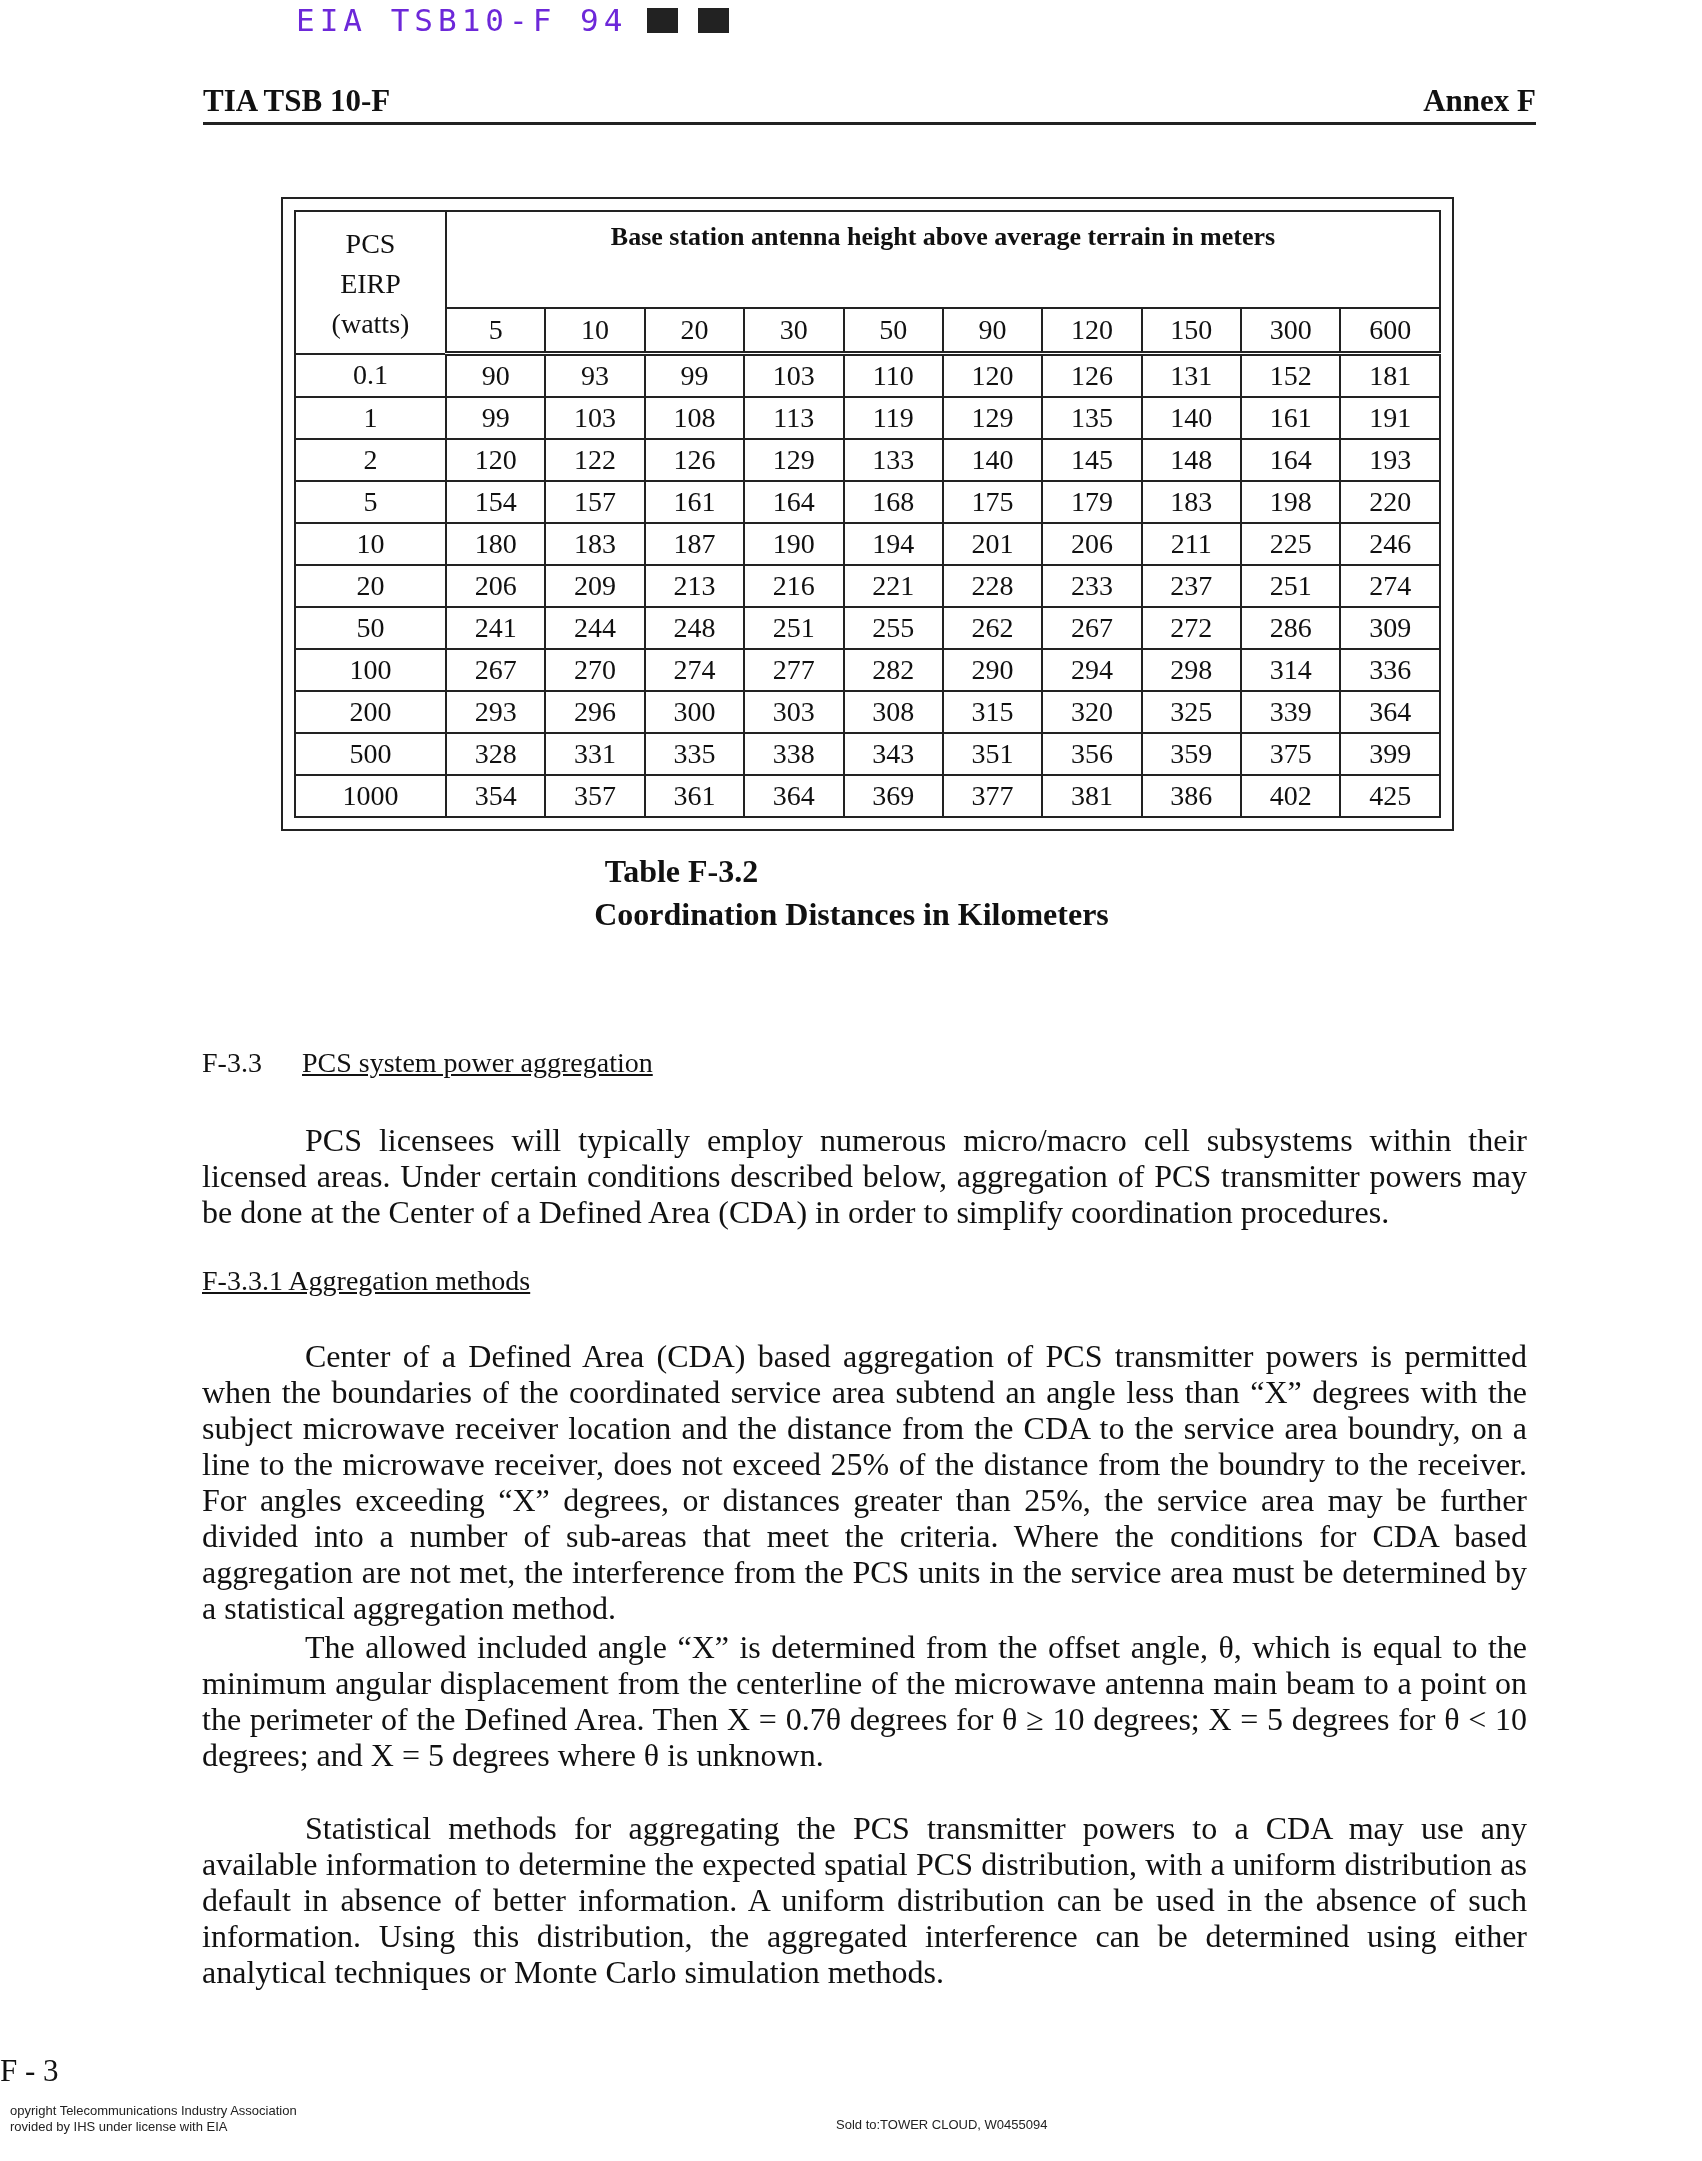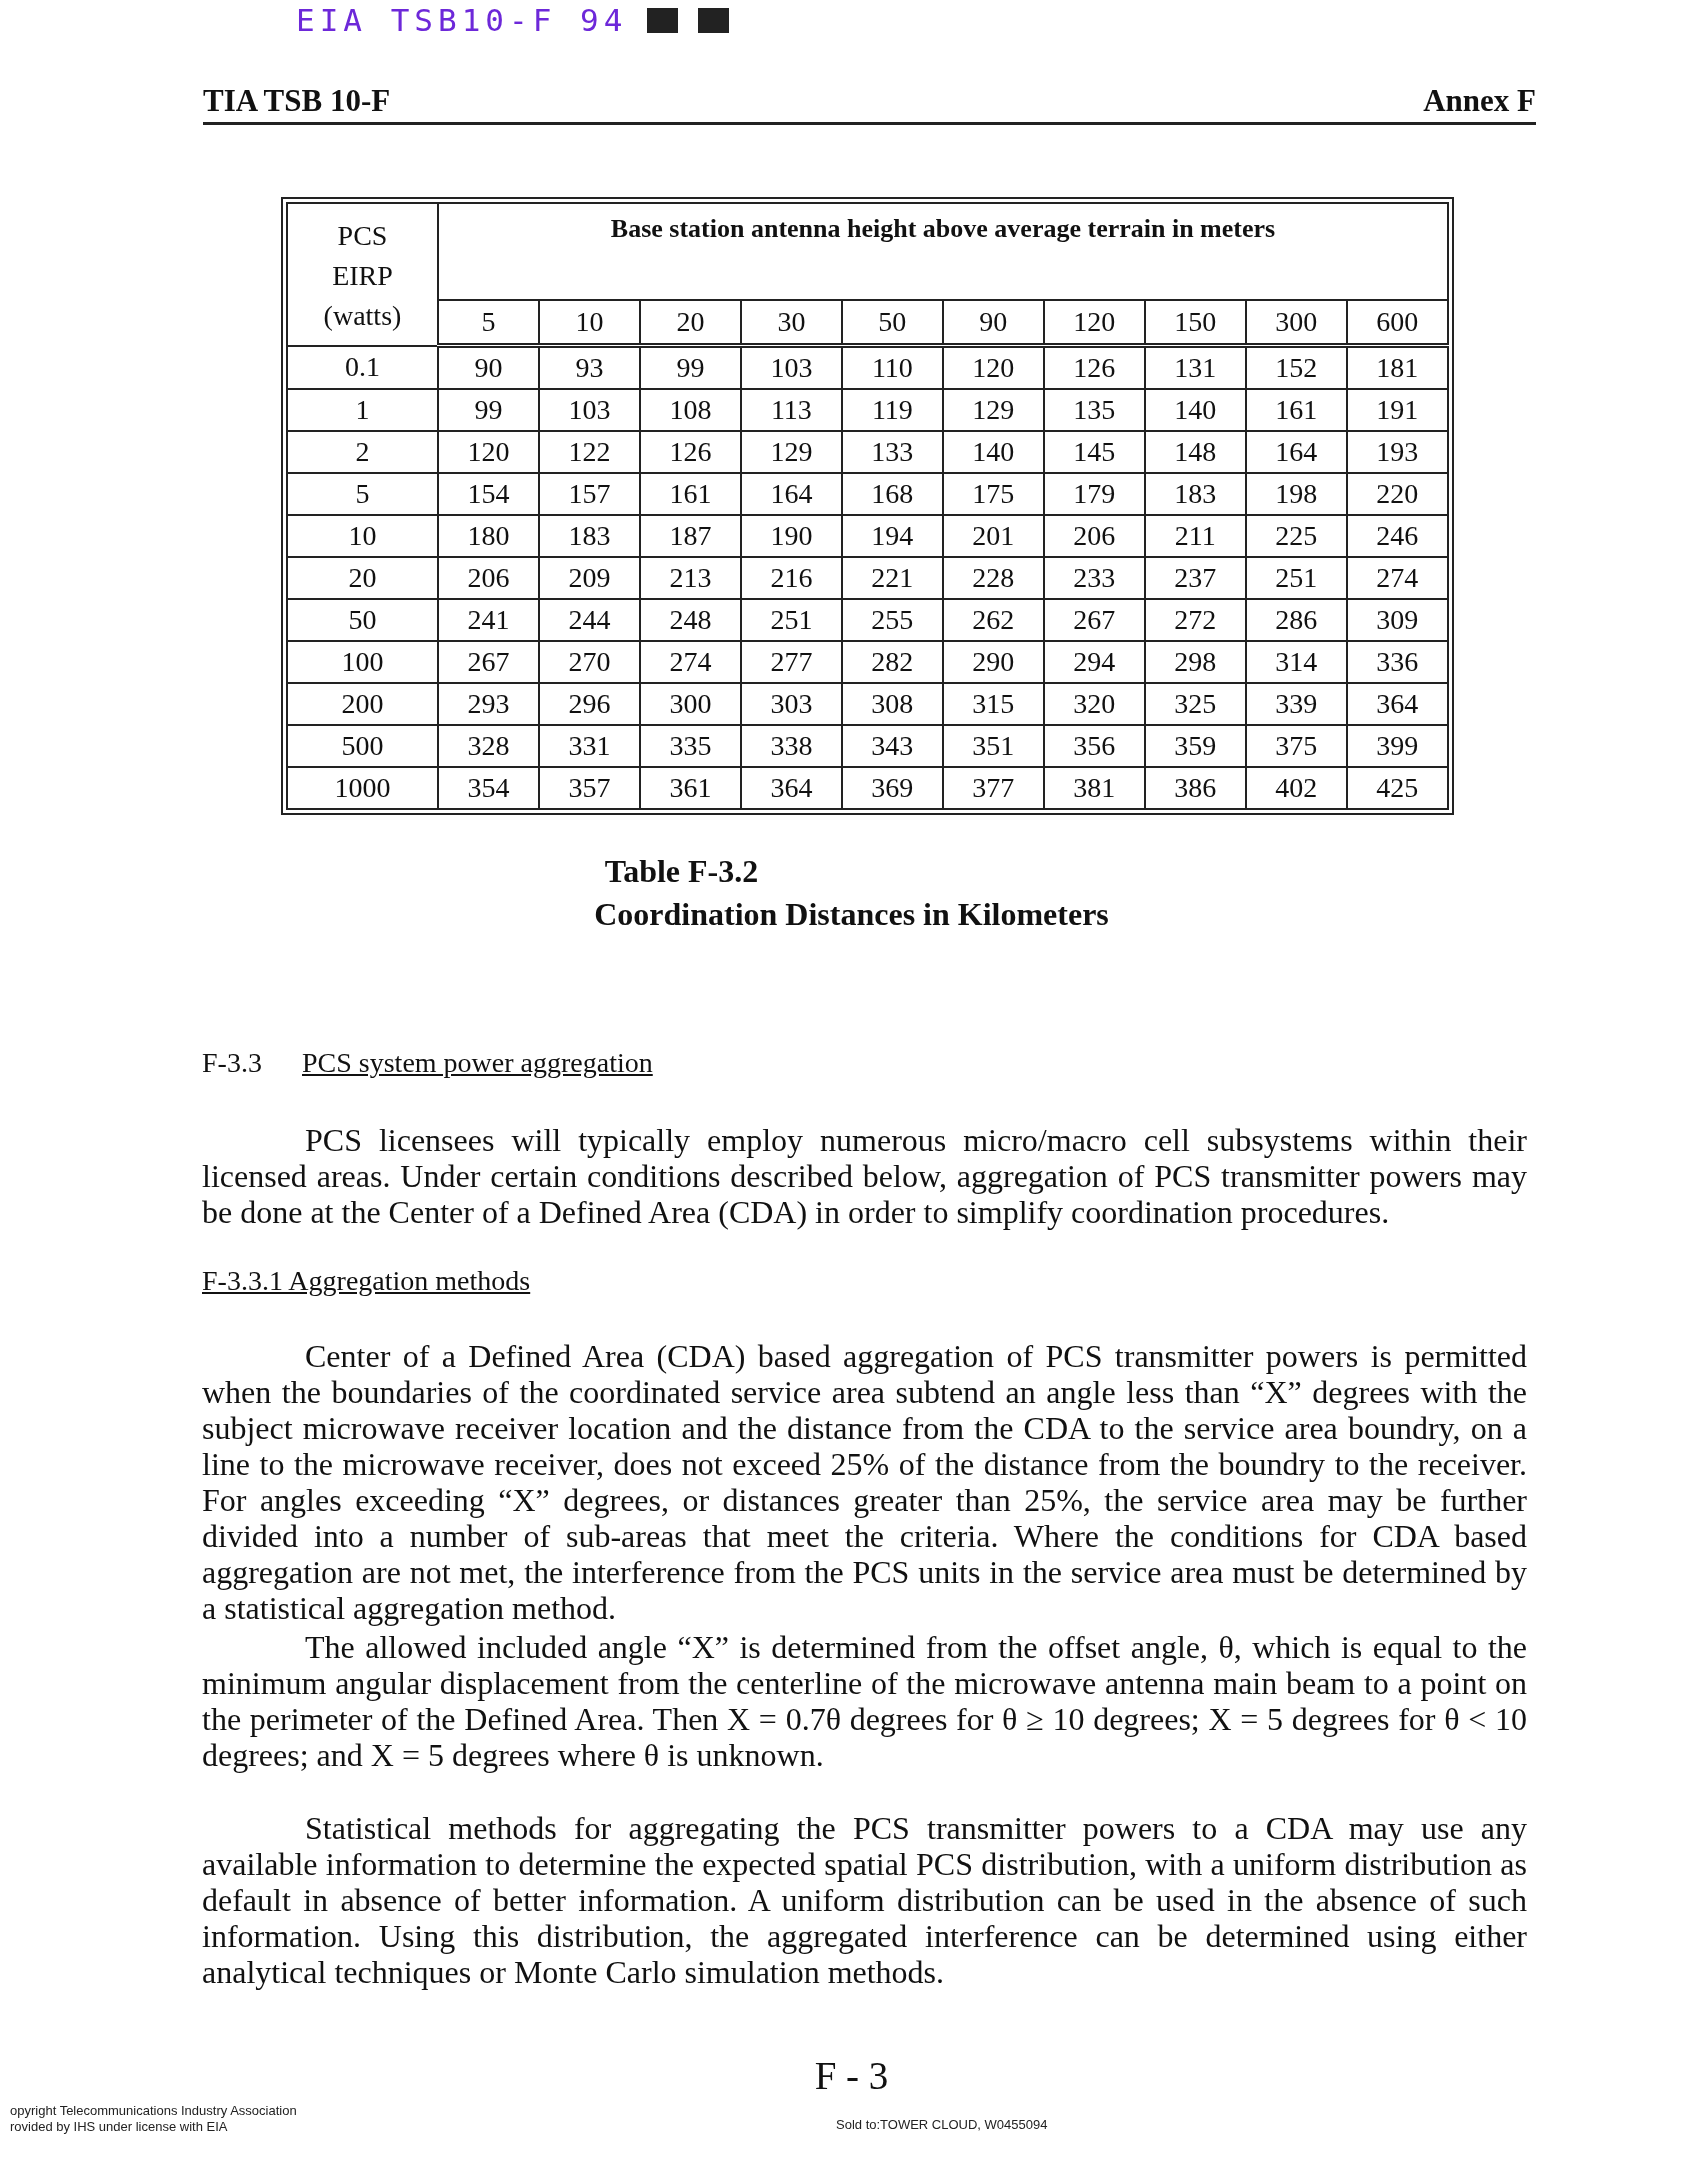--- a/index.html
+++ b/index.html
@@ -12,21 +12,21 @@
     left: 296px; top: 2px; font-family: "DejaVu Sans Mono", "Liberation Mono", monospace;
     font-size: 31px; letter-spacing: 5px; color: #6d28d9; white-space: pre; display: flex; align-items: center; gap: 20px;
   }
   .barcode .blk { display: inline-block; width: 31px; height: 25px; background: #222; }
   .hdr-left { left: 203px; top: 83px; font-size: 31px; font-weight: bold; }
   .hdr-right { right: 167px; top: 83px; font-size: 31px; font-weight: bold; }
   .hdr-rule { left: 203px; top: 122px; width: 1333px; height: 2.5px; background: #222; }
 
   .tbl-wrap {
     left: 281px; top: 197px; width: 1173px;
-    border: 2.5px double #222; padding: 3px; box-sizing: border-box;
+    border: 2.5px double #222; padding: 11px; box-sizing: border-box;
   }
   table.coord {
     width: 100%; border-collapse: collapse; font-size: 28px; text-align: center;
   }
   table.coord td, table.coord th { border: 2px solid #222; padding: 0; font-weight: normal; }
   table.coord th.span-h { font-weight: bold; font-size: 26px; height: 85px; vertical-align: top; padding-top: 10px; }
   table.coord th.corner { width: 149px; line-height: 40px; padding-top: 4px; }
   table.coord th.hcol { height: 42px; }
   table.coord tr.hdr2 th { border-bottom: 5px double #222; }
   table.coord td { height: 40px; }
@@ -40,21 +40,21 @@
 
   .para {
     left: 202px; width: 1325px; font-size: 32px; line-height: 36px; text-align: justify;
     text-indent: 103px; text-align-last: left;
   }
   .p1 { top: 1122px; }
   .p2 { top: 1338px; }
   .p3 { top: 1629px; }
   .p4 { top: 1810px; }
 
-  .pageno { left: 0; width: 1703px; top: 2053px; text-align: center; font-size: 39px; }
+  .pageno { left: 0; width: 1703px; top: 2053px; font-size: 31px; }
   .footer-left { left: 10px; top: 2103px; font-family: "Liberation Sans", "DejaVu Sans", sans-serif; font-size: 13px; line-height: 16px; color: #222; }
   .footer-mid { left: 836px; top: 2117px; font-family: "Liberation Sans", "DejaVu Sans", sans-serif; font-size: 13px; color: #222; }
 </style>
 </head>
 <body>
 
 <div class="abs barcode">
   <span>EIA TSB10-F 94</span>
   <span class="blk"></span>
   <span class="blk"></span>

